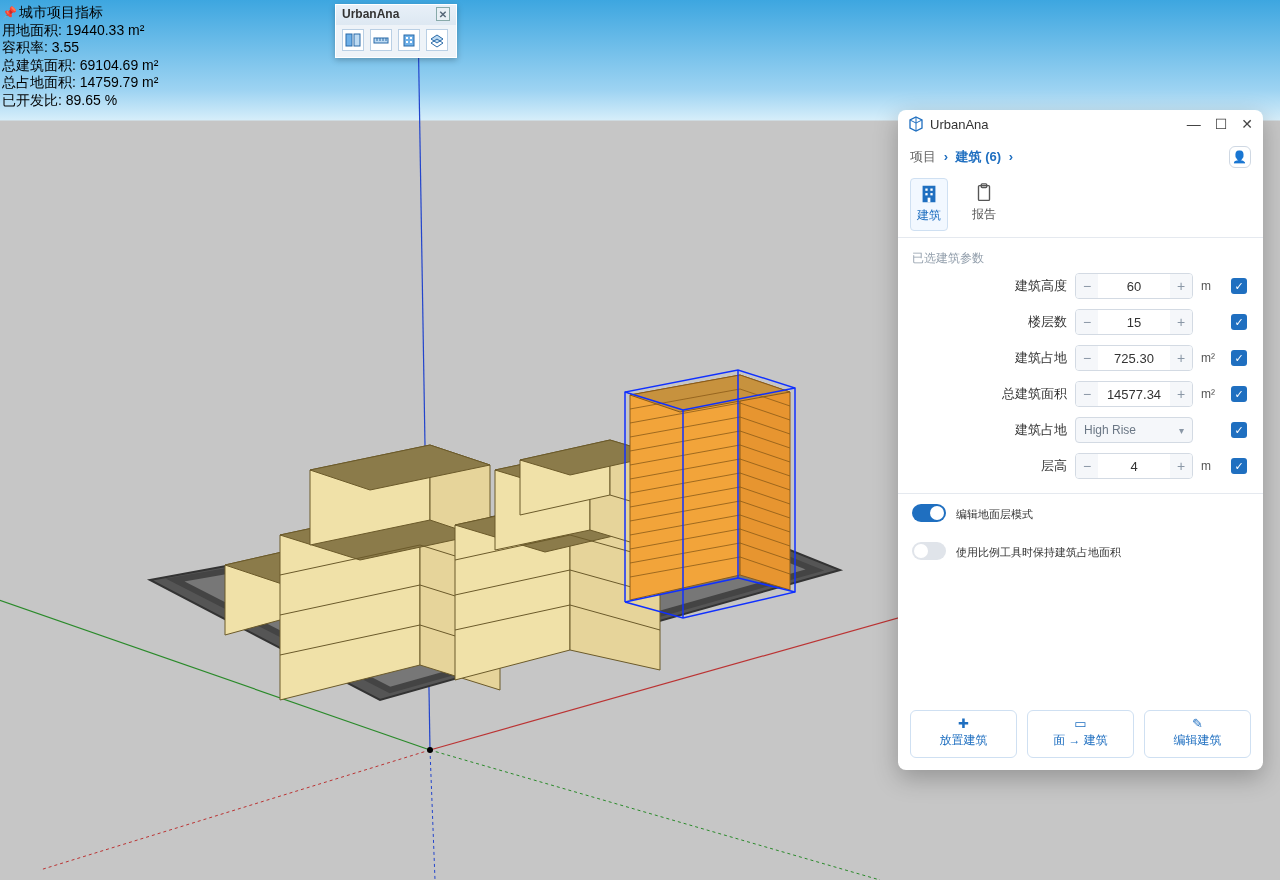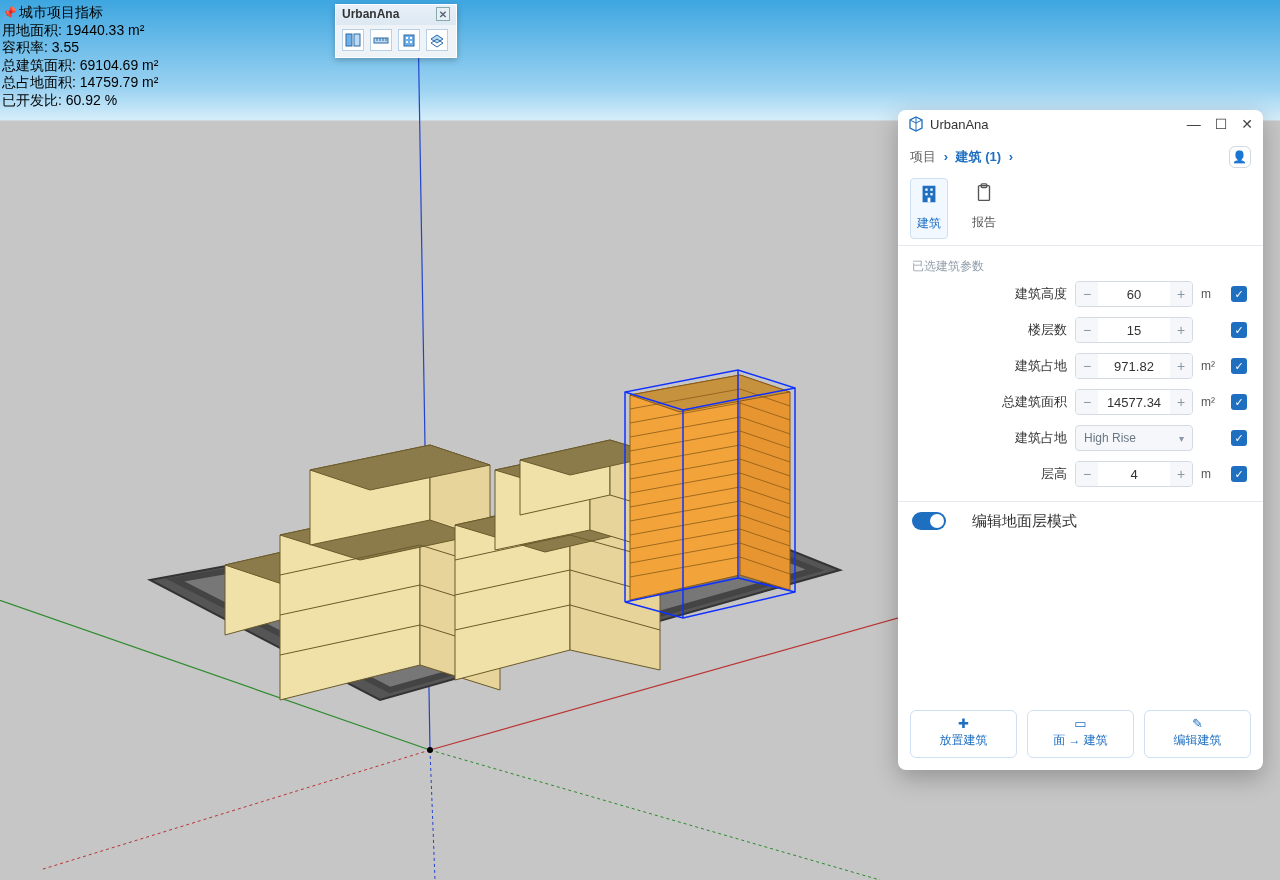--- a/index.html
+++ b/index.html
@@ -32,38 +32,38 @@
   .panel-title .winbtns { display:flex; gap:14px; align-items:center; color:#444; }
   .panel-title .winbtns span { cursor:pointer; font-size:14px; line-height:1; }
 
   .crumb-row { display:flex; align-items:center; justify-content:space-between; padding:8px 12px 4px 12px; font-size:13px;}
   .crumb-row .crumbs { color:#666; }
   .crumb-row .crumbs .sep { color:#1f6fc0; margin:0 4px; font-weight:bold;}
   .crumb-row .crumbs .active { color:#1f6fc0; font-weight:bold;}
   .crumb-row .usr { width:22px; height:22px; border:1px solid #cfd8e3; border-radius:6px; display:flex; align-items:center; justify-content:center; color:#1f6fc0; font-size:12px; cursor:pointer;}
 
   .tabs { display:flex; gap:18px; padding:6px 12px 0 12px;}
-  .tab { display:flex; flex-direction:column; align-items:center; gap:10px; padding:4px 6px 6px 6px; font-size:12px; color:#555; cursor:pointer; border-bottom:2px solid transparent;}
+  .tab { display:flex; flex-direction:column; align-items:center; gap:2px; padding:4px 6px 6px 6px; font-size:12px; color:#555; cursor:pointer; border-bottom:2px solid transparent;}
   .tab.active { color:#1f6fc0; border:1px solid #cfe0f2; border-radius:4px; background:#f2f8ff;}
   .tab svg { width:22px; height:22px; }
   .divider { height:1px; background:#e5e9ef; margin:6px 0 0 0;}
 
   .section-title { font-size:12px; color:#94a0ad; padding:12px 20px 6px 14px;}
   .params { padding:0 14px; display:flex; flex-direction:column; gap:10px;}
   .prow { display:grid; grid-template-columns: 1fr 118px 22px 18px; align-items:center; gap:8px; }
   .lbl { font-size:13px; color:#333; text-align:right;font-family:Liberation Mono, monospace; }
   .stepper { display:flex; height:26px; border:1px solid #d3dae3; border-radius:4px; overflow:hidden;}
   .stepper button { width:22px; background:#f5f7fa; border:none; color:#8a97a6; font-size:14px; cursor:pointer;}
   .stepper .val { flex:1; text-align:center; font-size:13px; color:#333; display:flex; align-items:center; justify-content:center;}
   .unit { font-size:12px; color:#555; }
   .chk { width:16px; height:16px; border-radius:3px; background:#1f6fc0; display:flex; align-items:center; justify-content:center; color:#fff; font-size:11px; cursor:pointer;}
   .dropdown { height:26px; border:1px solid #d3dae3; border-radius:4px; display:flex; align-items:center; justify-content:space-between; padding:0 8px; font-size:12px; color:#6b7785; cursor:pointer; background:#f5f7fa;}
   .dropdown .dd-caret { font-size:10px; color:#8a97a6;}
 
-  .switch-row { display:flex; align-items:flex-start; gap:26px; padding:10px 14px; font-size:15px; color:#333;}
+  .switch-row { display:flex; align-items:flex-end; gap:10px; padding:10px 14px; font-size:11px; color:#333;}
   .switch { width:34px; height:18px; border-radius:9px; position:relative; cursor:pointer;}
   .switch.on { background:#1f6fc0;}
   .switch.off { background:#e0e4ea;}
   .switch .knob { position:absolute; top:2px; width:14px; height:14px; border-radius:50%; background:#fff;}
   .switch.on .knob { right:2px; }
   .switch.off .knob { left:2px; }
 
   .panel-footer { margin-top:auto; padding:12px; display:flex; gap:10px;}
   .fbtn { flex:1; border:1px solid #cfe0f2; border-radius:6px; background:#fff; padding:6px 4px 8px 4px; display:flex; flex-direction:column; align-items:center; gap:2px; font-size:12px; color:#1f6fc0; cursor:pointer;}
   .fbtn .fi { font-size:13px; line-height:1; }
@@ -178,21 +178,21 @@
       </g>
     </g>
   </svg>
 
   <div class="hud">
     <div><span class="pin">📌</span><span>城市项目指标</span></div>
     <div>用地面积: 19440.33 m²</div>
     <div>容积率: 3.55</div>
     <div>总建筑面积: 69104.69 m²</div>
     <div>总占地面积: 14759.79 m²</div>
-    <div>已开发比: 60.92 %</div>
+    <div>已开发比: 89.65 %</div>
   </div>
 
   <div class="mini-toolbar">
     <div class="mini-tb-title">
       <span>UrbanAna</span>
       <span class="close">✕</span>
     </div>
     <div class="mini-tb-icons">
       <div class="ticon">
           <svg viewBox="0 0 16 16">
@@ -240,21 +240,21 @@
         <span>—</span>
         <span>☐</span>
         <span>✕</span>
       </div>
     </div>
 
     <div class="crumb-row">
       <div class="crumbs">
         <span>项目</span>
         <span class="sep">›</span>
-        <span class="active">建筑 (1)</span>
+        <span class="active">建筑 (6)</span>
         <span class="sep">›</span>
       </div>
       <div class="usr">👤</div>
     </div>
 
     <div class="tabs">
       <div class="tab active">
         <svg viewBox="0 0 24 24">
             <rect x="5" y="3" width="14" height="18" fill="#1f6fc0"></rect>
             <rect x="8" y="6" width="2.5" height="2.5" fill="#fff"></rect>
@@ -297,21 +297,21 @@
           <button>+</button>
         </div>
         <div class="unit"></div>
         <div class="chk">✓</div>
       </div>
 
       <div class="prow">
         <div class="lbl">建筑占地</div>
         <div class="stepper">
           <button>−</button>
-          <div class="val">971.82</div>
+          <div class="val">725.30</div>
           <button>+</button>
         </div>
         <div class="unit">m²</div>
         <div class="chk">✓</div>
       </div>
 
       <div class="prow">
         <div class="lbl">总建筑面积</div>
         <div class="stepper">
           <button>−</button>
@@ -345,20 +345,26 @@
     </div>
 
     <div class="divider" style="margin-top:14px"></div>
 
     <div class="switch-row">
       <div class="switch on">
           <div class="knob"></div>
         </div>
       <span>编辑地面层模式</span>
     </div>
+    <div class="switch-row">
+      <div class="switch off">
+          <div class="knob"></div>
+        </div>
+      <span>使用比例工具时保持建筑占地面积</span>
+    </div>
 
     <div class="panel-footer">
       <div class="fbtn">
         <span class="fi">✚</span>
         <span>放置建筑</span>
       </div>
       <div class="fbtn">
         <span class="fi">▭</span>
         <span>面 → 建筑</span>
       </div>

